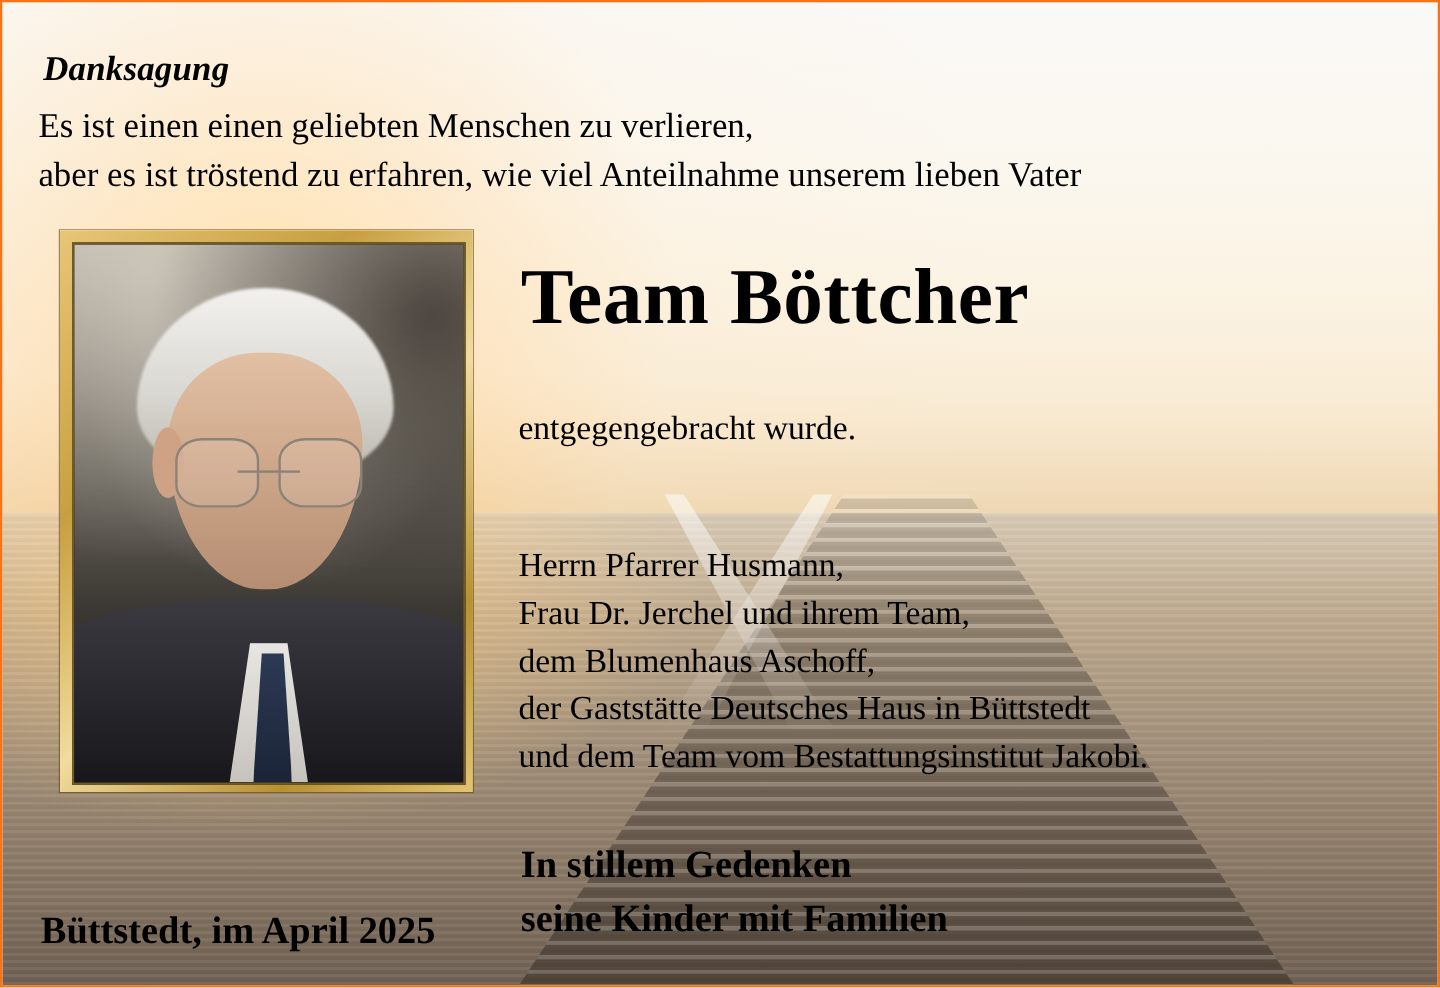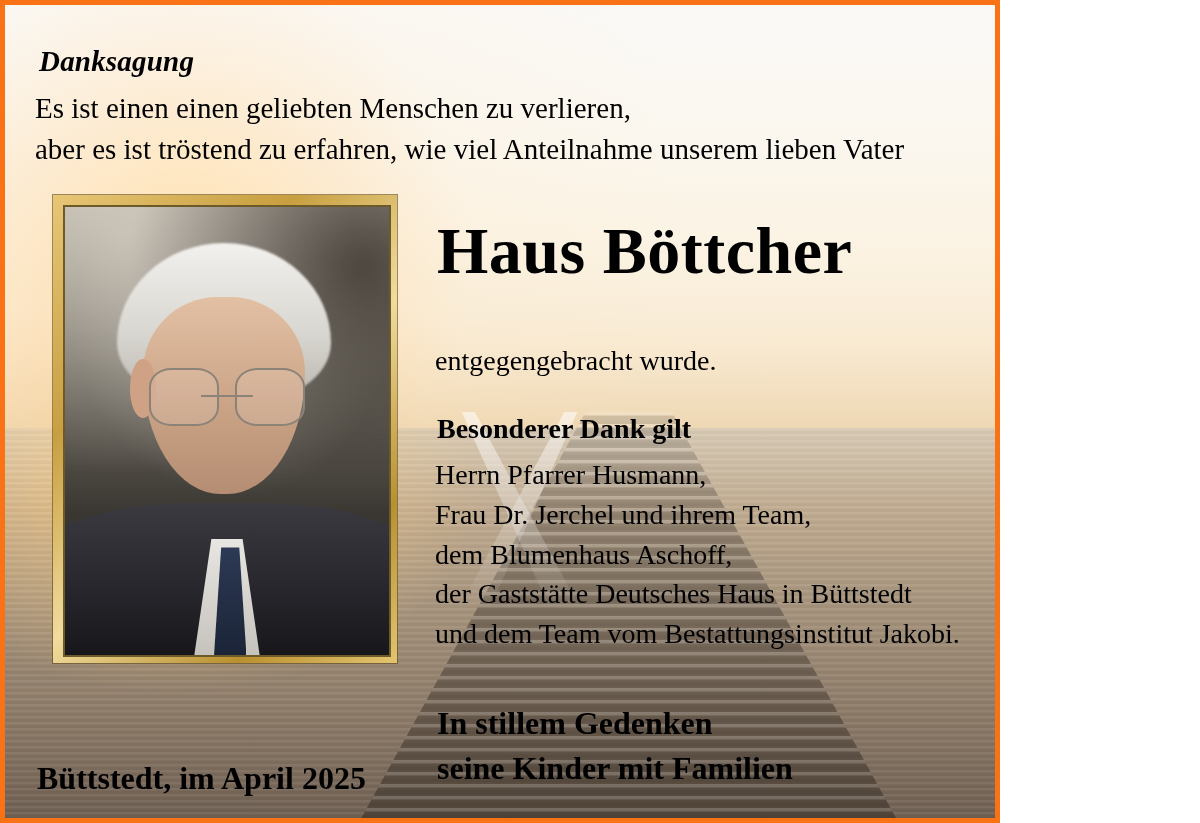--- a/index.html
+++ b/index.html
@@ -9,24 +9,24 @@
   }
   body {
     width: 1200px;
     height: 823px;
     overflow: hidden;
     font-family: "Liberation Serif", serif;
   }
 
   #card {
     position: relative;
-    width: 1000px;
+    width: 1200px;
     height: 823px;
     box-sizing: border-box;
-    border: 5px solid #f97316;
+    border: 2px solid #f97316;
     overflow: hidden;
     background: #e9e3d8;
   }
 
   
   .bg {
     position: absolute;
     inset: 0;
     overflow: hidden;
   }
@@ -309,25 +309,24 @@
             <div class="ph-lens r"></div>
           </div>
           <div class="ph-bridge"></div>
           <div class="ph-shoulders"></div>
           <div class="ph-shirt"></div>
           <div class="ph-tie"></div>
         </div>
       </div>
     </div>
 
-    <div class="name">Haus Böttcher</div>
+    <div class="name">Team Böttcher</div>
 
     <div class="afterline">entgegengebracht wurde.</div>
 
-    <div class="thanks-head">Besonderer Dank gilt</div>
 
     <div class="thanks-list">
       <span class="line">Herrn Pfarrer Husmann,</span>
       <span class="line">Frau Dr. Jerchel und ihrem Team,</span>
       <span class="line">dem Blumenhaus Aschoff,</span>
       <span class="line">der Gaststätte Deutsches Haus in Büttstedt</span>
       <span class="line">und dem Team vom Bestattungsinstitut Jakobi.</span>
     </div>
 
     <div class="closing">

